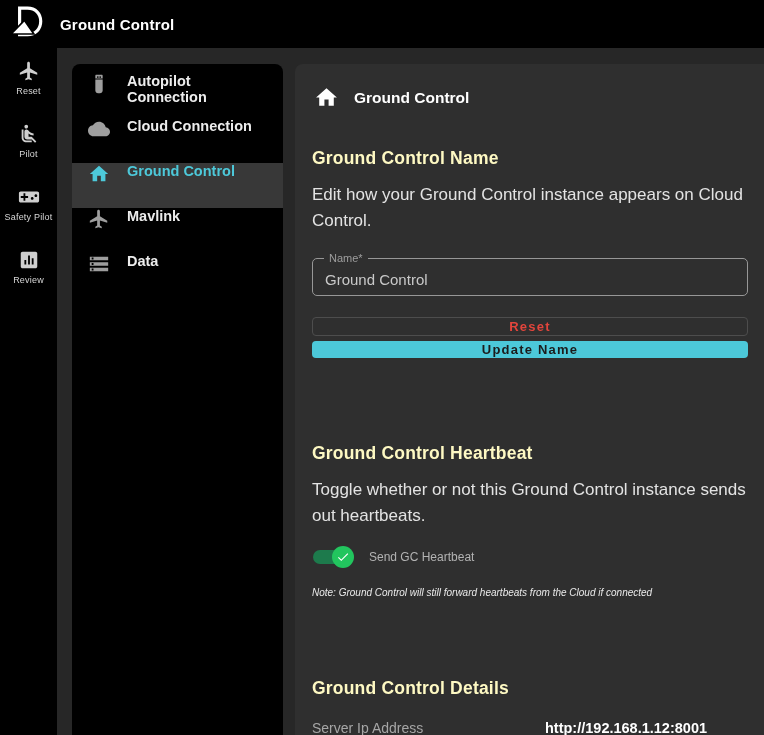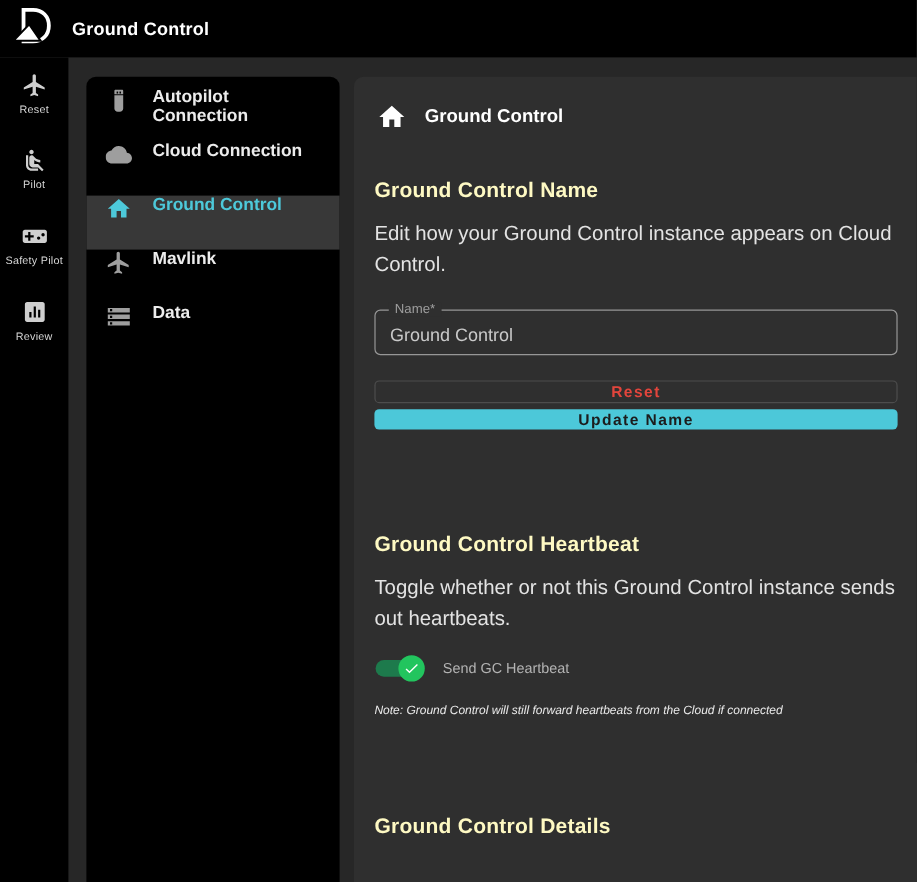--- a/index.html
+++ b/index.html
@@ -179,15 +179,19 @@
               <path d="M9 16.2 4.8 12l-1.4 1.4L9 19 21 7l-1.4-1.4z"></path>
             </svg>
         </div>
       </div>
       <span class="toggle-label">Send GC Heartbeat</span>
     </div>
 
     <p class="note">Note: Ground Control will still forward heartbeats from the Cloud if connected</p>
 
     <h2 class="section-heading mt-details">Ground Control Details</h2>
+    <div class="detail-row">
+      <span class="detail-label">Server Ip Address</span>
+      <span class="detail-value">http://192.168.1.12:8001</span>
+    </div>
 
   </main>
 </div>
 
 </body></html>

